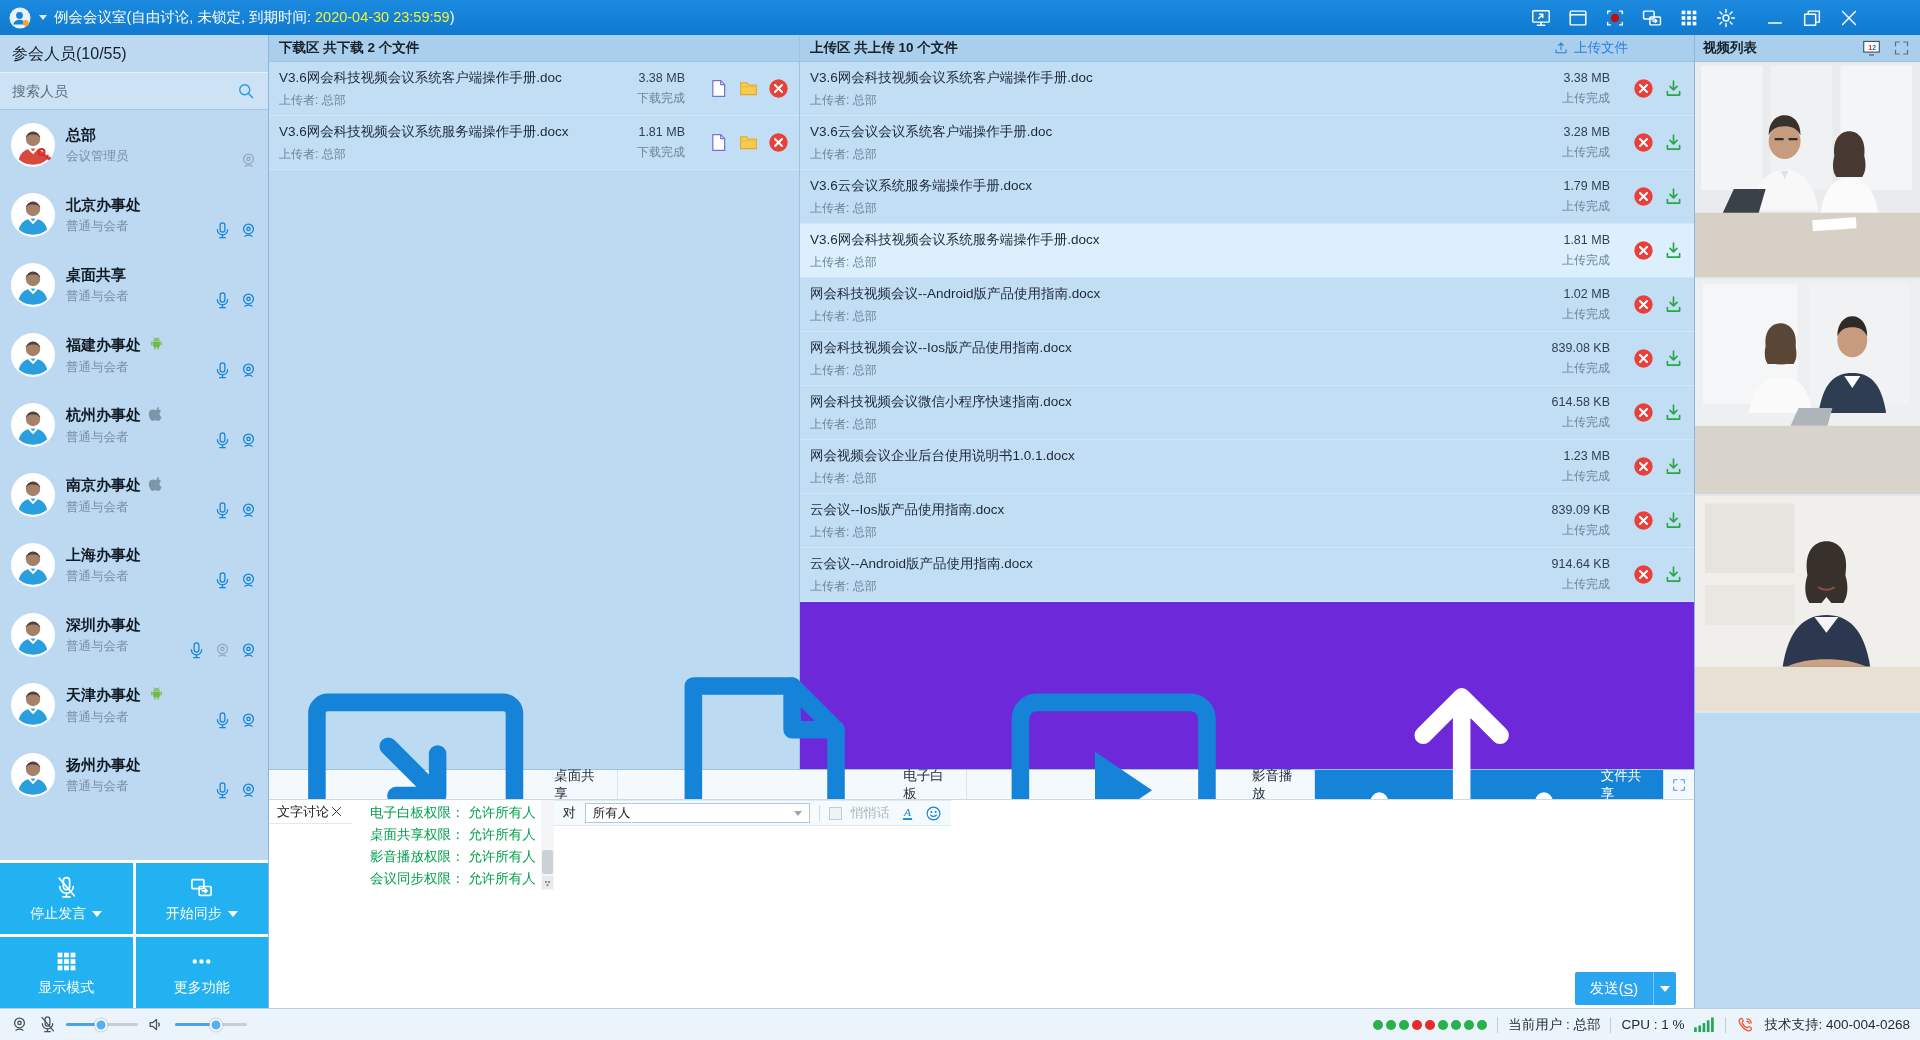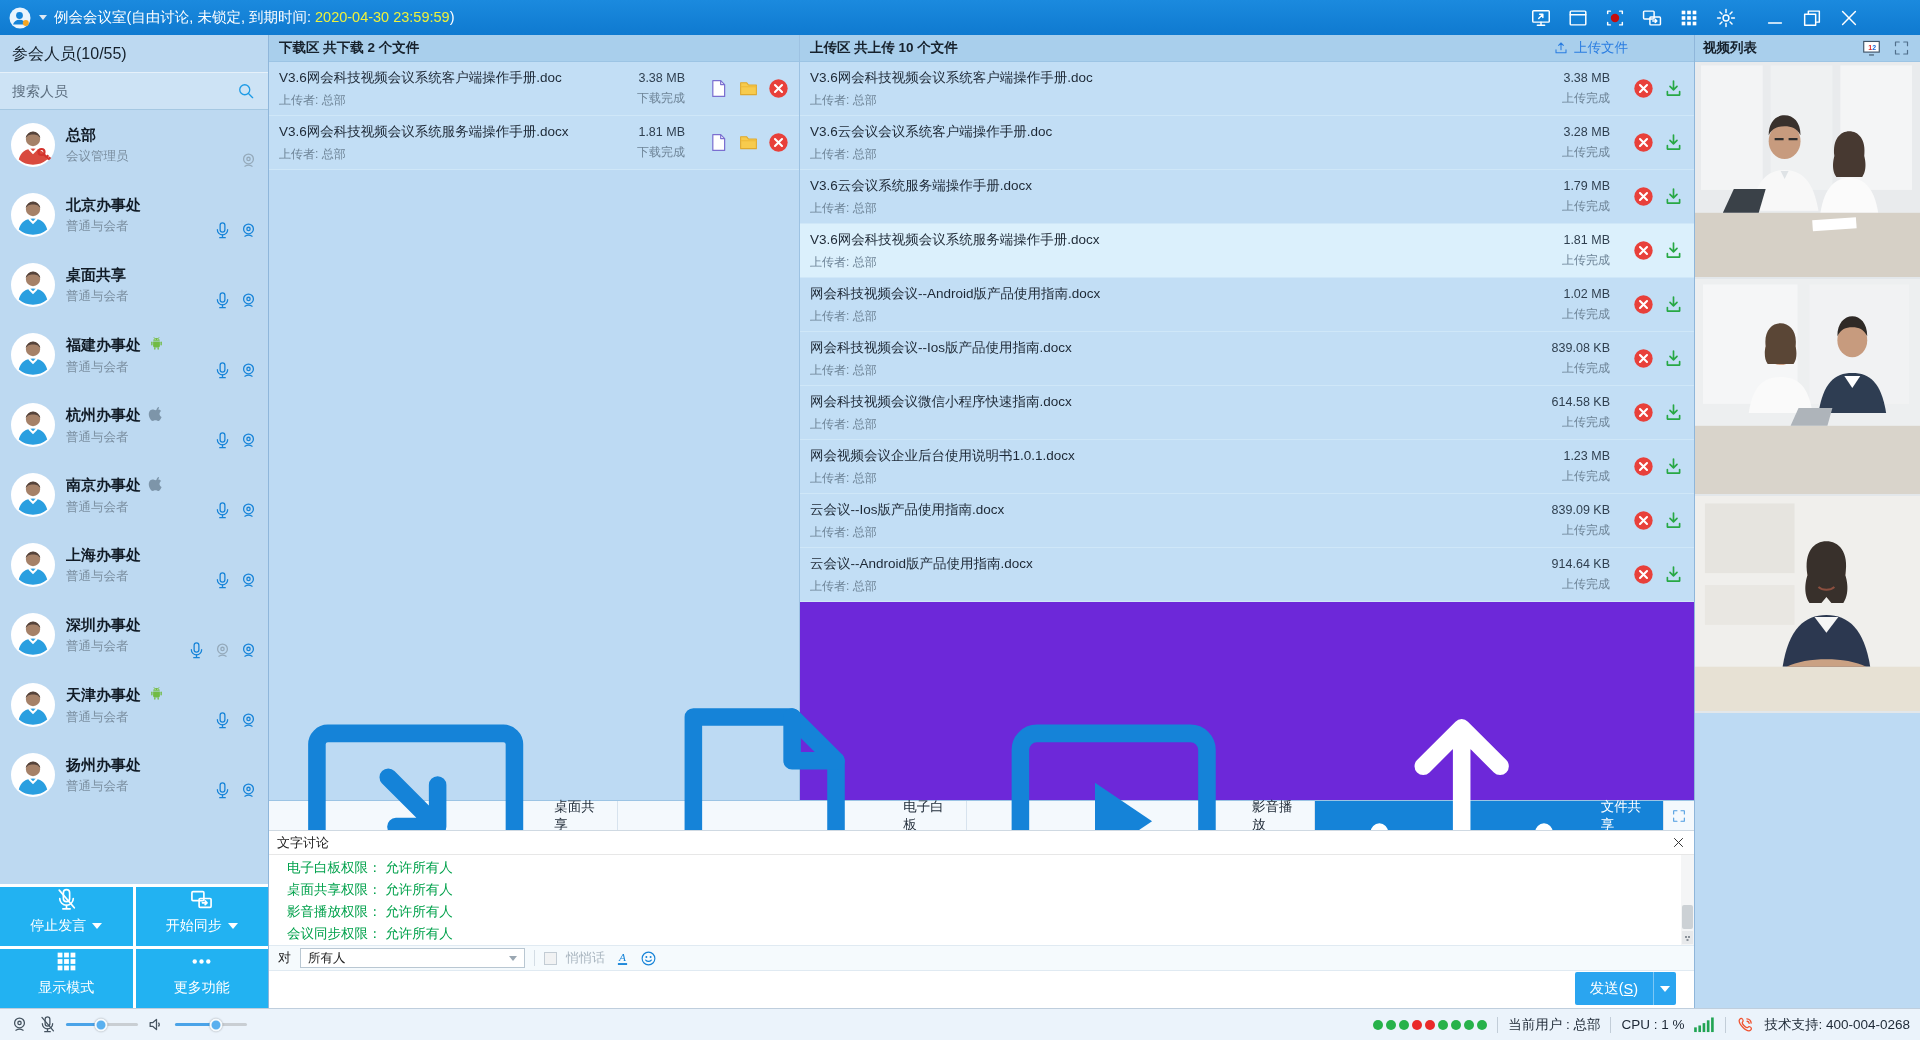--- a/index.html
+++ b/index.html
@@ -35,21 +35,21 @@
   .prow.admin .avatar .shirt{fill:#d94a3e}
   .pinfo{display:flex;flex-direction:column;justify-content:center}
   .pname-line{display:flex;align-items:center}
   .pname{font-size:15px;font-weight:700;color:#111b26}
   .plat-slot .ic{width:17px;height:17px;margin-left:7px;display:inline-block}
   .prole{font-size:12.5px;color:#7b8fa1;margin-top:3px}
   .avicons{margin-left:auto;display:flex;gap:7px;align-self:flex-end;margin-bottom:10px}
   .avicons .ic{width:19px;height:19px;color:#1583d8;cursor:pointer}
   .avicons .ic[data-name="webcam-off-icon"]{color:#94a9ba}
   .sb-buttons{margin-top:auto;display:grid;grid-template-columns:1fr 1fr;gap:3px;background:#fff;padding-top:3px}
-  .big-btn{height:59px;background:#22b2f2;color:#fff;display:flex;flex-direction:column;align-items:center;gap:5px;cursor:pointer}
+  .big-btn{height:71px;background:#22b2f2;color:#fff;display:flex;flex-direction:column;align-items:center;justify-content:center;gap:5px;cursor:pointer}
   .bb-ic{width:25px;height:25px;color:#fff}
   .bb-row{display:flex;align-items:center;gap:6px;font-size:14px}
   .caret{width:0;height:0;border-left:5px solid transparent;border-right:5px solid transparent;border-top:6px solid #fff}
 
   
   .files{flex:1;display:flex;flex-direction:column;min-width:0}
   .files-cols{flex:1;display:flex;min-height:0}
   .dl-col{width:531px;flex:none;border-right:1px solid #9dc2e2;display:flex;flex-direction:column;background:#bddaf3}
   .ul-col{flex:1;display:flex;flex-direction:column;background:#6d28d9}
   .col-header{height:27px;flex:none;background:#a9cfec;display:flex;align-items:center;padding:12px 10px;font-size:13.5px;font-weight:600;color:#16212c;border-bottom:1px solid #9cc4e4}
@@ -69,21 +69,21 @@
   .tabbar{height:30px;flex:none;background:#f4f9fd;display:flex;align-items:stretch;border-top:1px solid #9cc4e4}
   .tab{display:flex;align-items:center;gap:7px;padding:0 15px;font-size:13.5px;color:#1d2835;border-right:1px solid #d7e3ee;cursor:pointer}
   .tab .ic{width:17px;height:17px;color:#1583d8}
   .tab.active{background:#1583d8;color:#fff}
   .tab.active .ic{color:#fff}
   .tab-spacer{flex:1}
   .tb-expand{width:34px;display:flex;align-items:center;justify-content:center;color:#4b9be0;cursor:pointer}
   .tb-expand svg{width:16px;height:16px}
 
   
-  .chat{height:178px;flex:none;background:#fff;display:flex;flex-direction:column;border-top:1px solid #cfd9e2}
+  .chat{height:209px;flex:none;background:#fff;display:flex;flex-direction:row;border-top:1px solid #cfd9e2}
   .chat-header{height:24px;flex:none;display:flex;align-items:center;padding:0 8px;font-size:13px;color:#222;border-bottom:1px solid #e7e7e7}
   .chat-close{margin-left:auto;width:15px;height:15px;color:#333;cursor:pointer}
   .chat-close svg{width:100%;height:100%}
   .chat-msgs{height:90px;flex:none;position:relative;padding:2px 18px;overflow:hidden}
   .msg{font-size:13.5px;color:#00a14b;line-height:22px}
   .chat-scroll{position:absolute;right:0;top:0;bottom:0;width:13px;background:#f4f5f6}
   .scroll-thumb{position:absolute;right:1px;bottom:16px;width:11px;height:24px;background:#ccd1d5;border-radius:2px}
   .scroll-btn{position:absolute;right:1px;bottom:1px;width:11px;height:13px;background:#e7e9eb}
   .scroll-btn i{position:absolute;left:3px;top:5px;width:2px;height:2px;background:#8a9199;box-shadow:3px 0 #8a9199,1.5px 3px #8a9199}
   .chat-toolbar{height:26px;flex:none;background:#f5fafd;border-top:1px solid #e0eaf2;border-bottom:1px solid #e0eaf2;display:flex;align-items:center;gap:9px;padding:0 9px;font-size:13px;color:#222}

